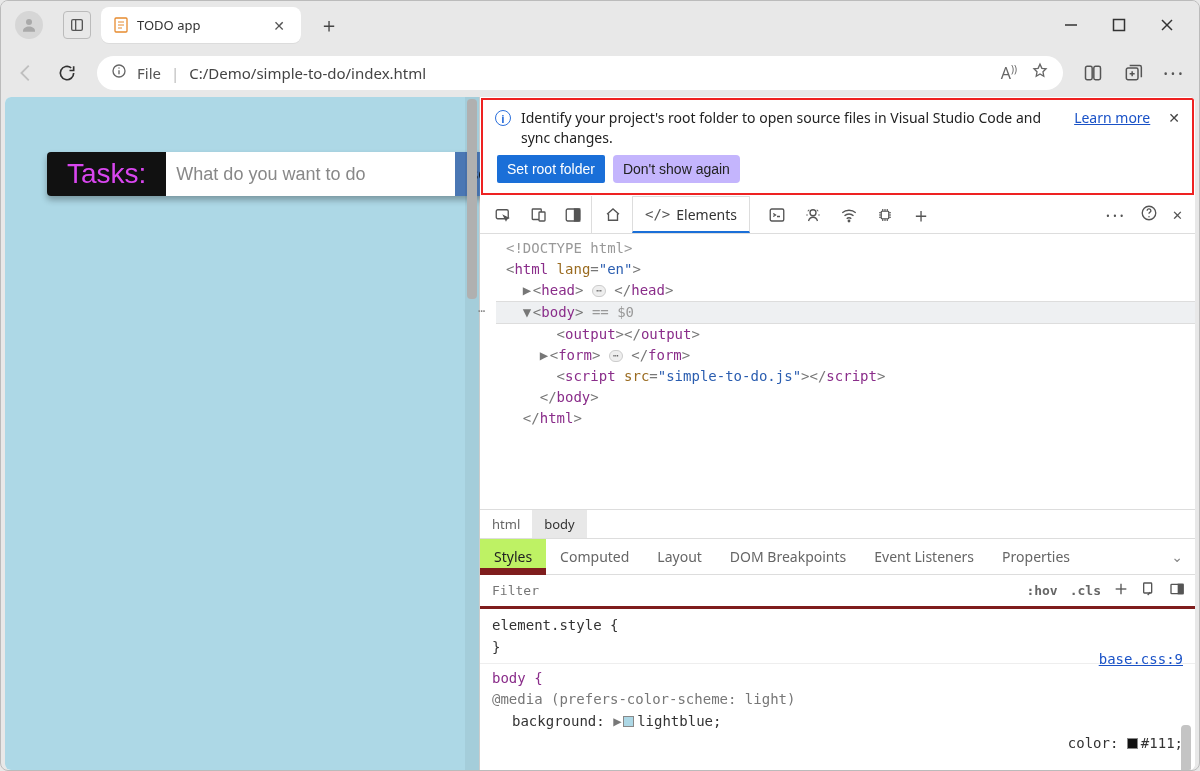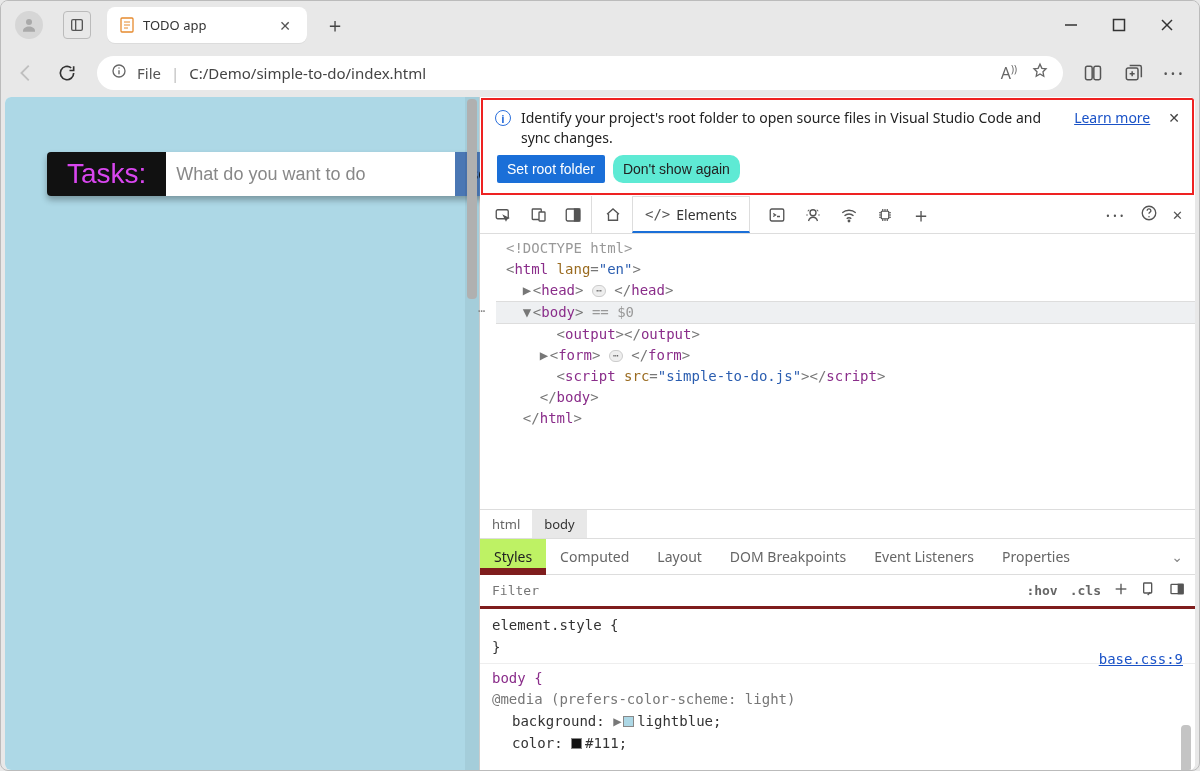--- a/index.html
+++ b/index.html
@@ -25,21 +25,20 @@
   }
   .tab-actions-icon{
     width:28px;height:28px;display:flex;align-items:center;justify-content:center;
     border:1px solid #bbb;border-radius:4px;margin:0 10px; color:#555;
   }
   .tab{
     display:flex;align-items:center;gap:8px;
     background:#fff;border-radius:8px;padding:6px 12px;height:36px;
     min-width:200px;
     box-shadow:0 1px 0 rgba(0,0,0,0.05);
-    margin-left:6px;
   }
   .tab .favicon{width:16px;height:16px;}
   .tab .tab-title{flex:1;color:#333;font-size:13px;}
   .tab .close{color:#555;font-size:14px;padding:2px 4px;border-radius:3px;}
   .new-tab{
     width:36px;height:36px;display:flex;align-items:center;justify-content:center;
     color:#444;font-size:20px;margin-left:10px;border-radius:6px;
   }
   .win-controls{margin-left:auto;display:flex;gap:28px;padding-right:18px;color:#333;font-size:16px;}
   .win-btn{width:20px;height:20px;display:flex;align-items:center;justify-content:center;}
@@ -104,21 +103,21 @@
   .info-icon{
     width:16px;height:16px;border:1.5px solid #2a6fdb;border-radius:50%;
     color:#2a6fdb;font-size:11px;display:flex;align-items:center;justify-content:center;
     font-weight:bold;flex:none;margin-top:2px;
   }
   .infobar-text{font-size:14px;color:#222;line-height:1.4;flex:1;}
   .learn-more{color:#1a52c7;text-decoration:underline;font-size:14px;margin-left:auto;white-space:nowrap;}
   .infobar-close{font-size:14px;color:#444;margin-left:8px;}
   .infobar-row2{display:flex;gap:8px;padding-left:2px;}
   .btn-primary{background:#1a6fd8;color:#fff;border:none;padding:6px 10px;font-size:14px;border-radius:2px;}
-  .btn-secondary{background:#5eead4;color:#222;border:none;padding:6px 10px;font-size:14px;border-radius:10px;}
+  .btn-secondary{background:#c4b5fd;color:#222;border:none;padding:6px 10px;font-size:14px;border-radius:4px;}
 
   .dt-toolbar{
     height:38px;border-bottom:1px solid #ddd;display:flex;align-items:stretch;
     padding-left:6px;gap:2px;
   }
   .dt-icon{
     width:34px;display:flex;align-items:center;justify-content:center;
     color:#555;font-size:16px;
   }
   .dt-icon.sep{border-right:1px solid #ddd;margin-right:2px;padding-right:4px;}
@@ -441,21 +440,21 @@
     <div class="styles-body">
       <div><span>element.style {</span></div>
       <div>}</div>
       <div style="border-top:1px solid #eee;margin:4px -12px;"></div>
       <a class="src-link">base.css:9</a>
       <div><span class="css-sel">body {</span></div>
       <div><span class="css-media">@media (prefers-color-scheme: light)</span></div>
       <div style="padding-left:20px;">
         <span class="css-prop">background</span>: <span class="tri">▶</span><span class="swatch" style="background:#add8e6;"></span><span class="css-val">lightblue</span>;
       </div>
-      <div style="padding-left:20px;">
+      <div style="padding-left:20px;text-align:right;">
         <span class="css-prop">color</span>: <span class="swatch" style="background:#111;"></span><span class="css-val">#111</span>;
       </div>
     </div>
 
     <div class="dev-scroll">
       <div class="dev-thumb"></div>
     </div>
 
   </div>
 </div>

